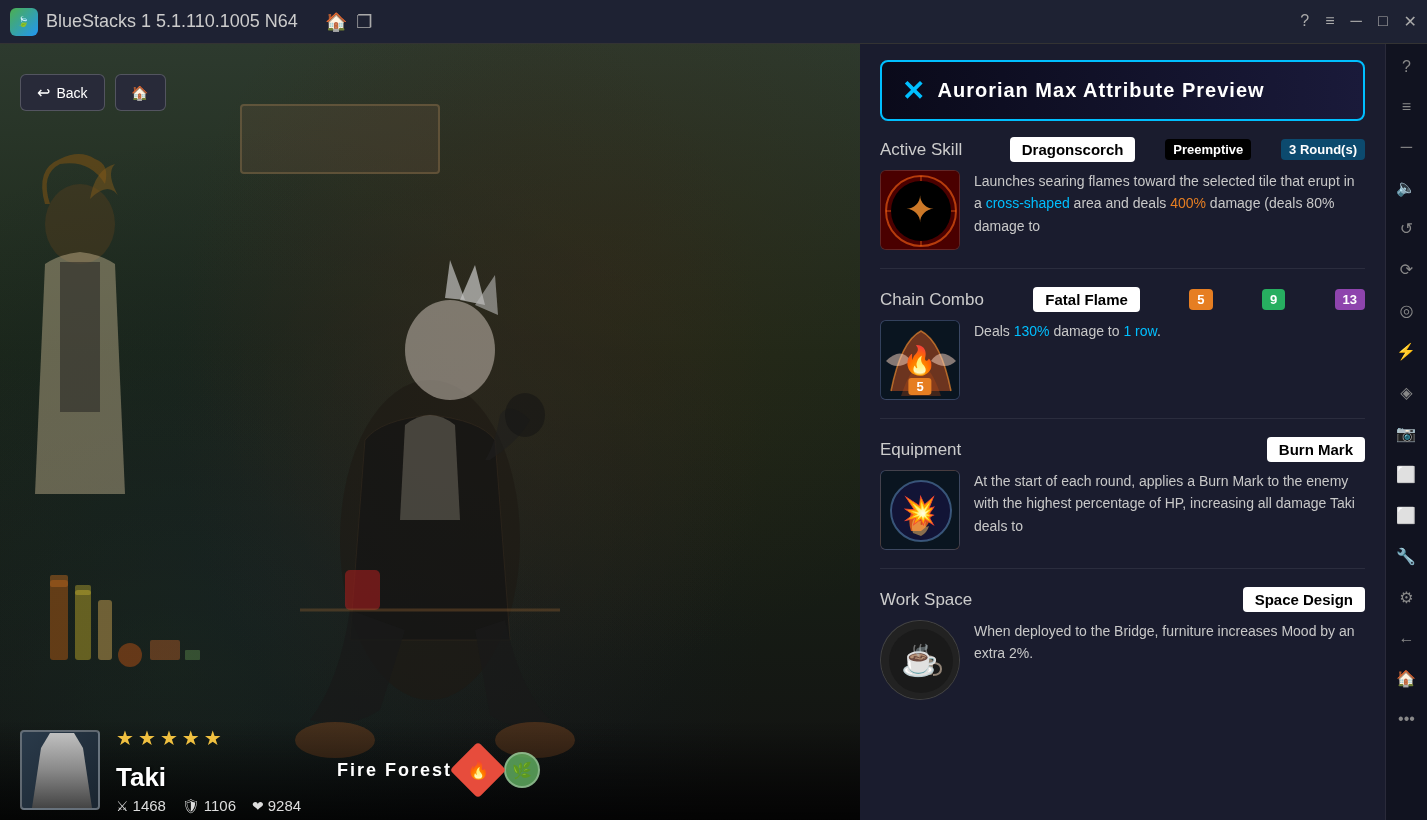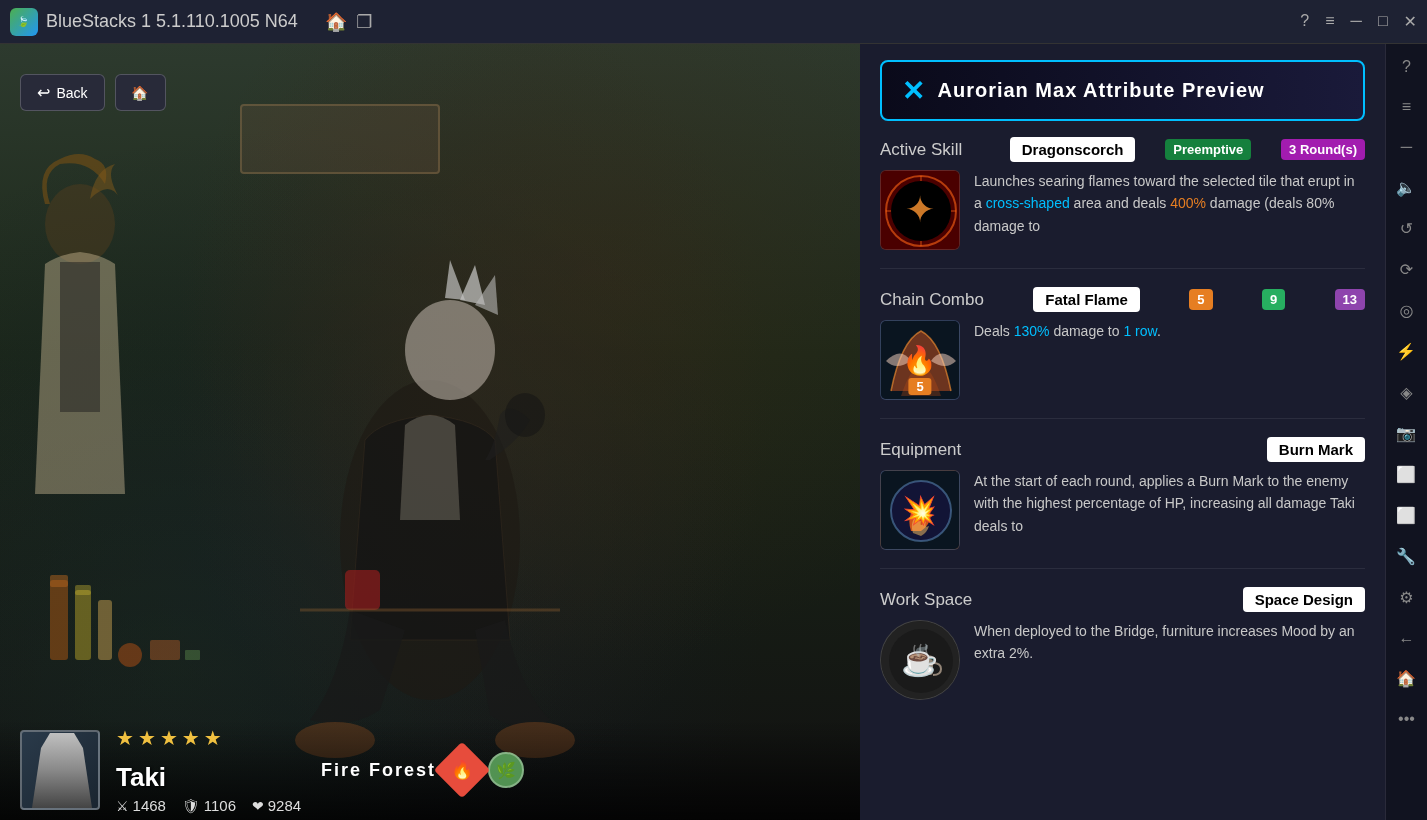--- a/index.html
+++ b/index.html
@@ -152,21 +152,21 @@
       display: flex;
       align-items: center;
       gap: 4px;
     }
     .stat-icon {
       font-size: 14px;
     }
 
     
     #type-badge {
-      margin-left: 4px;
+      margin-left: 20px;
       display: flex;
       align-items: center;
       gap: 6px;
     }
     #type-badge-text {
       color: white;
       font-size: 18px;
       font-weight: bold;
       letter-spacing: 2px;
     }
@@ -260,29 +260,29 @@
     }
     .skill-name-box {
       background: white;
       color: black;
       padding: 4px 12px;
       border-radius: 4px;
       font-size: 15px;
       font-weight: bold;
     }
     .tag-preemptive {
-      background: #15803d;
+      background: #000000;
       color: white;
       padding: 3px 8px;
       border-radius: 4px;
       font-size: 13px;
       font-weight: bold;
     }
     .tag-rounds {
-      background: #a21caf;
+      background: #0c4a6e;
       color: white;
       padding: 3px 8px;
       border-radius: 4px;
       font-size: 13px;
       font-weight: bold;
     }
     .tag-num {
       padding: 3px 8px;
       border-radius: 4px;
       font-size: 13px;

